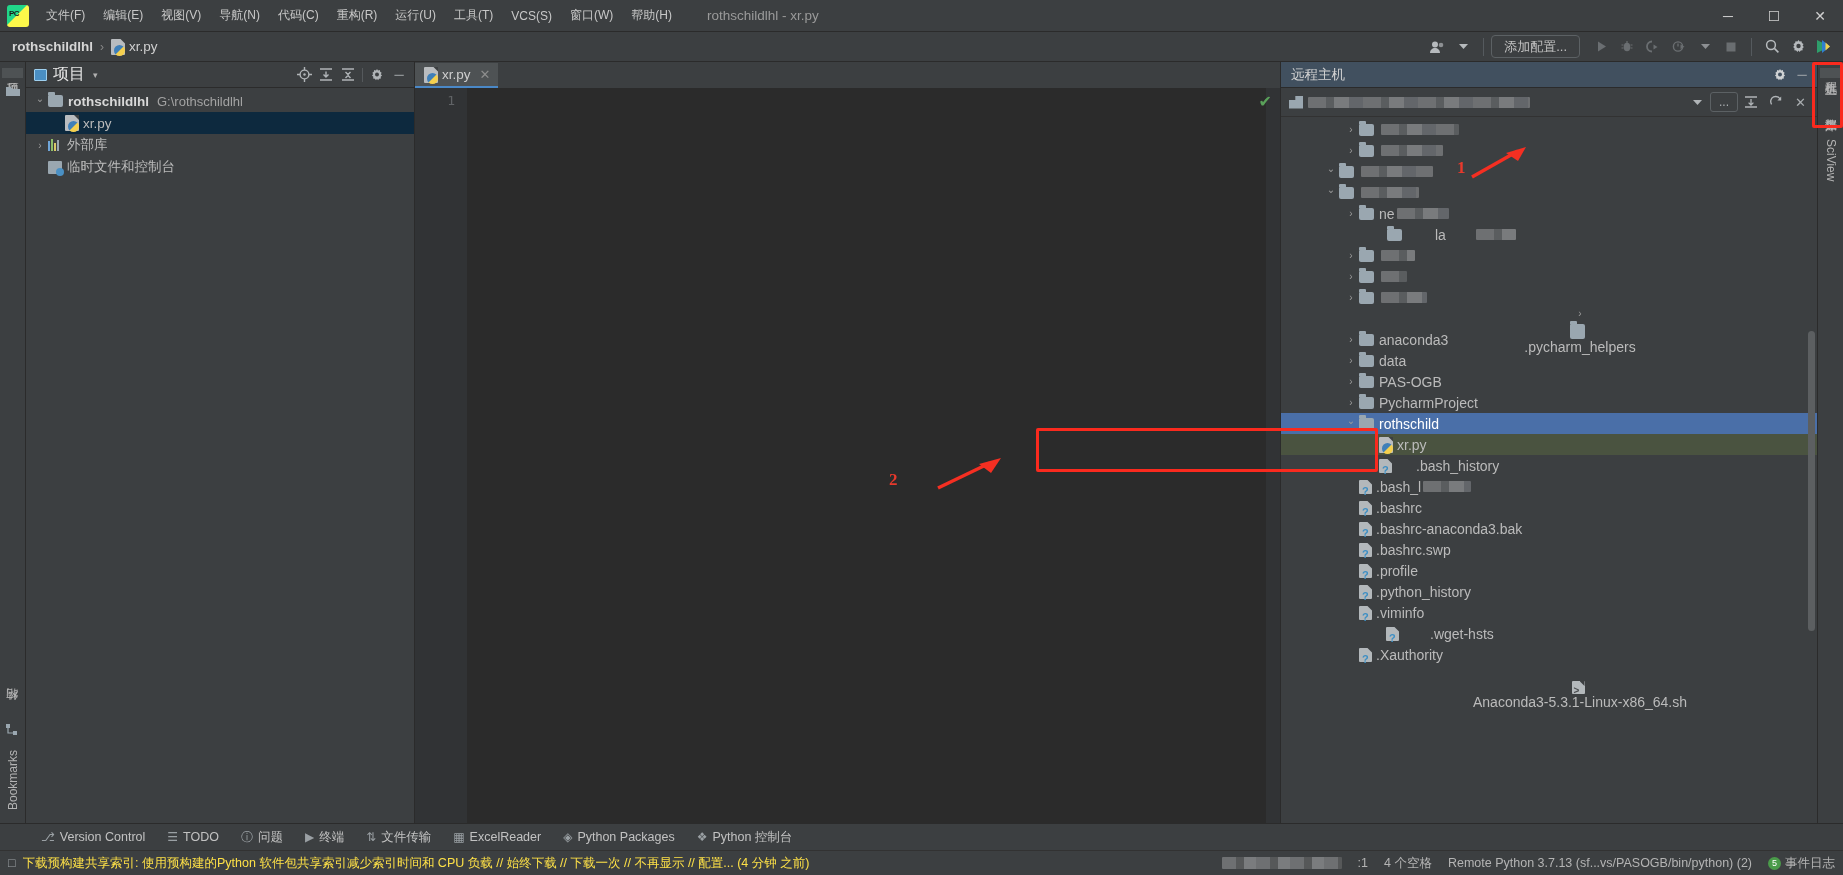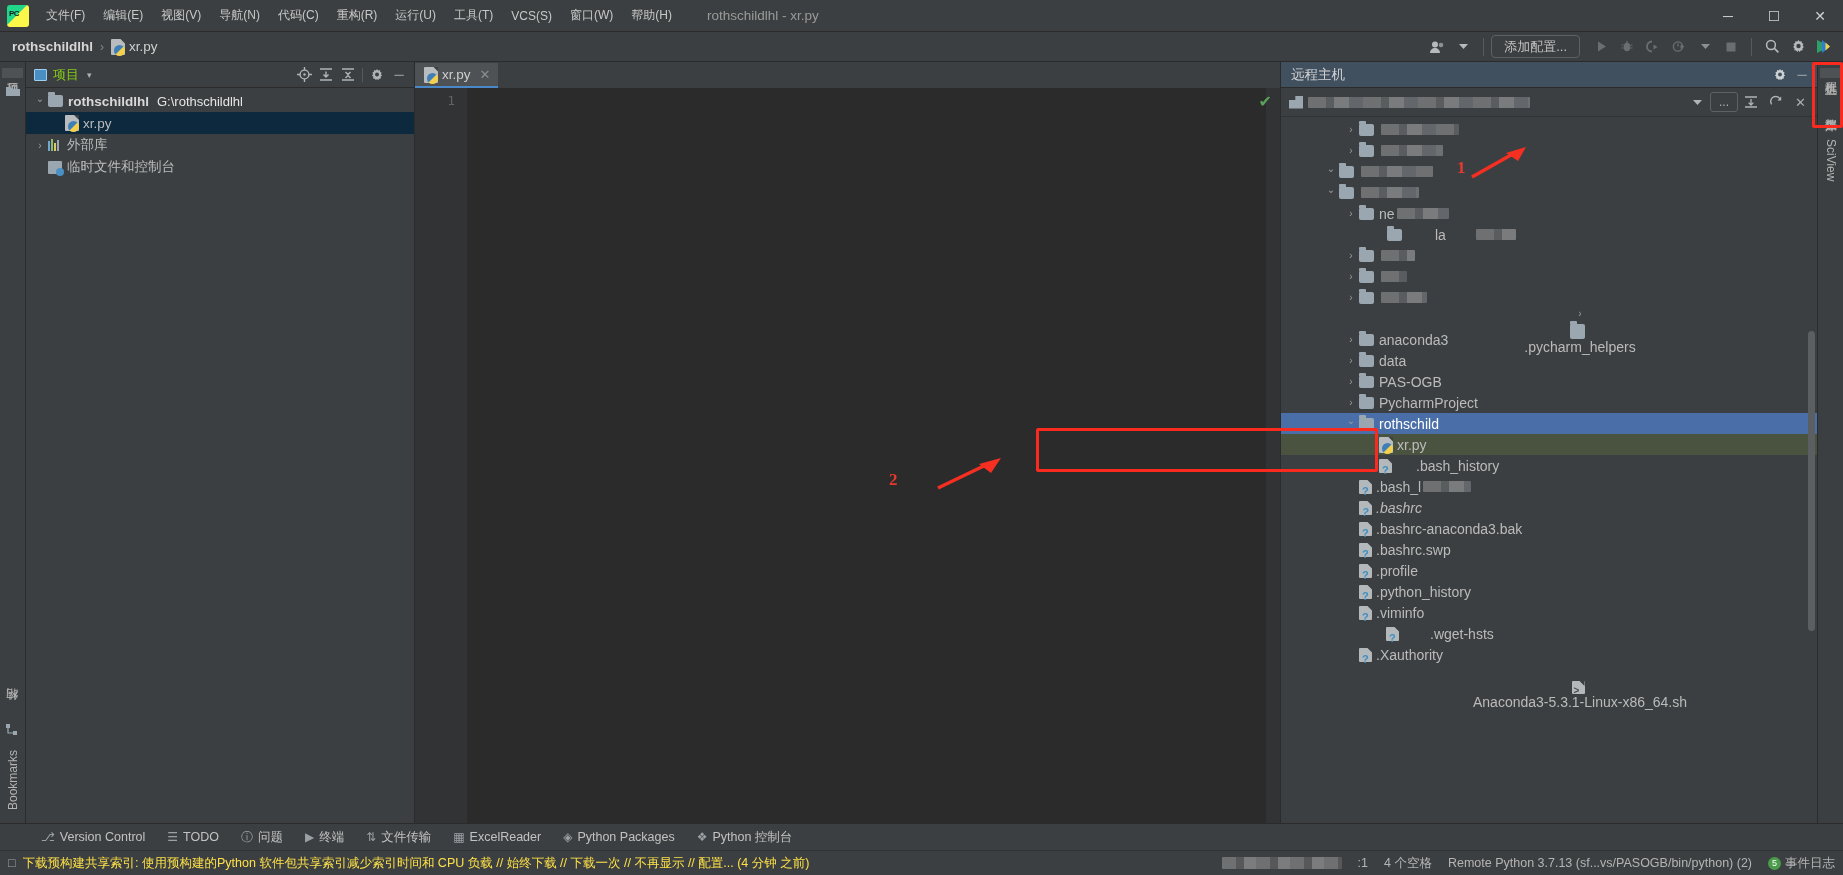--- a/index.html
+++ b/index.html
@@ -93,21 +93,21 @@
 
   
   .project {
     width: 389px; flex: 0 0 389px; background: #3c3f41; display: flex; flex-direction: column;
     border-right: 1px solid #2b2b2b;
   }
   .panel-head {
     height: 26px; flex: 0 0 26px; display: flex; align-items: center; padding: 0 4px 0 8px;
     background: #3c3f41; border-bottom: 1px solid #2b2b2b;
   }
-  .panel-title { color: #84cc16; font-size: 13px; margin-left: 6px; }
+  .panel-title { color: #e5e5e5; font-size: 16px; margin-left: 6px; }
   .panel-head .sq {
     width: 13px; height: 12px; background: #4a8fc4; border: 1px solid #9fd0ef; border-radius: 1px;
   }
   .caret-down { margin-left: 8px; color: #b0b0b0; font-size: 9px; }
   .panel-tools { margin-left: auto; display: flex; align-items: center; }
   .ptool { width: 22px; height: 20px; display: flex; align-items: center; justify-content: center; color: #a9adb0; }
   .vline { width: 1px; height: 14px; background: #55595c; margin: 0 3px; }
 
   .tree { flex: 1 1 auto; overflow: hidden; padding-top: 2px; font-size: 13.5px; }
   .trow { height: 22px; display: flex; align-items: center; padding-left: 6px; white-space: nowrap; }
@@ -117,21 +117,21 @@
   .arrow.closed::before { content: "\203A"; }
   .folder-ic {
     width: 15px; height: 12px; flex: 0 0 15px; background: #9aa7b0; border-radius: 1px 2px 2px 2px;
     position: relative; margin-right: 5px;
   }
   .folder-ic::before {
     content: ""; position: absolute; left: 0; top: -3px; width: 7px; height: 3px;
     background: #9aa7b0; border-radius: 1px 1px 0 0;
   }
   .bold { font-weight: bold; color: #d8d8d8; }
-  .dim { color: #e5e5e5; margin-left: 8px; font-size: 13px; }
+  .dim { color: #a3a3a3; margin-left: 8px; font-size: 13px; }
   .lib-ic {
     width: 14px; flex: 0 0 14px; height: 12px; margin-right: 5px; display: flex; align-items: flex-end; gap: 1px;
   }
   .lib-ic i { display: block; width: 2px; background: #8fbf6a; }
   .lib-ic i:nth-child(1){height:10px;background:#6fa5d8}
   .lib-ic i:nth-child(2){height:12px;background:#8fbf6a}
   .lib-ic i:nth-child(3){height:8px;background:#d8c96a}
   .lib-ic i:nth-child(4){height:11px;background:#9aa7b0}
   .scratch-ic {
     width: 14px; height: 13px; flex: 0 0 14px; margin-right: 5px; background: #9aa7b0;
@@ -584,21 +584,21 @@
             <span class="arrow"></span>
             <span class="file-ic q"></span>
             <span>.bash_history</span>
           </div>
           <div class="rrow" style="padding-left: 62px;">
             <span class="arrow"></span>
             <span class="file-ic q"></span>
             <span>.bash_l</span>
             <span class="redacted" style="width: 48px; margin-left: 2px;"></span>
           </div>
-          <div class="rrow" style="padding-left: 62px; font-style: italic;">
+          <div class="rrow" style="padding-left: 62px;">
             <span class="arrow"></span>
             <span class="file-ic q"></span>
             <span>.bashrc</span>
           </div>
           <div class="rrow" style="padding-left: 62px;">
             <span class="arrow"></span>
             <span class="file-ic q"></span>
             <span>.bashrc-anaconda3.bak</span>
           </div>
           <div class="rrow" style="padding-left: 62px;">

